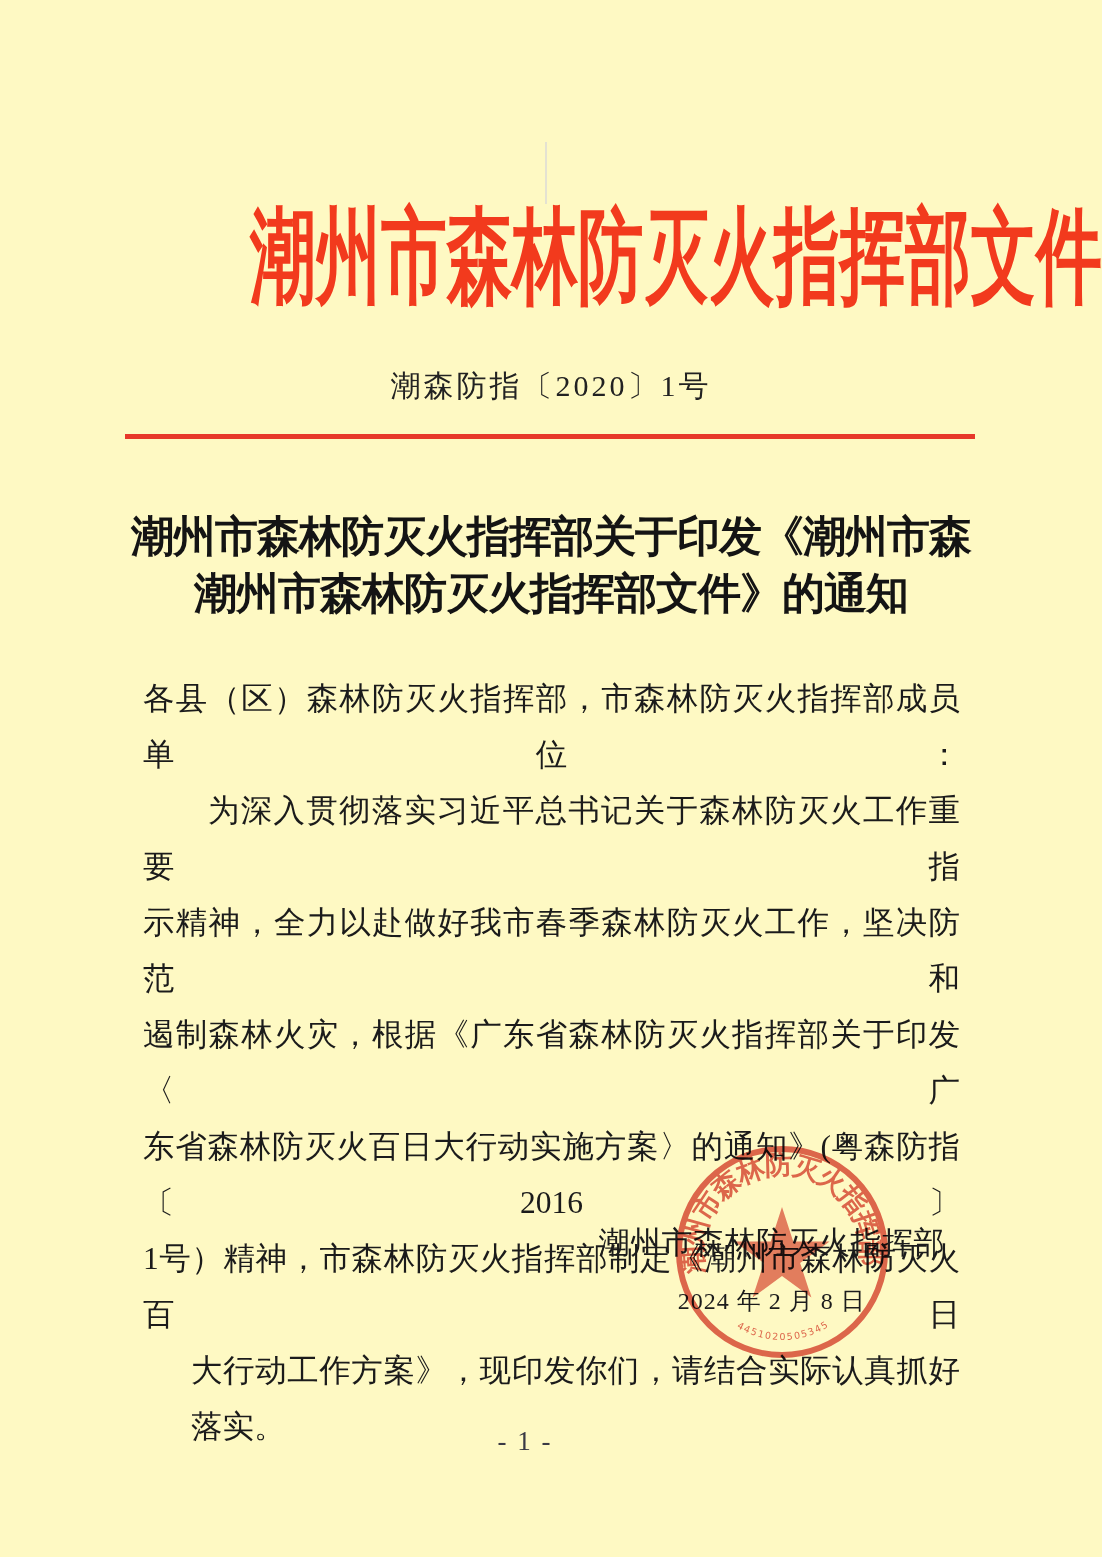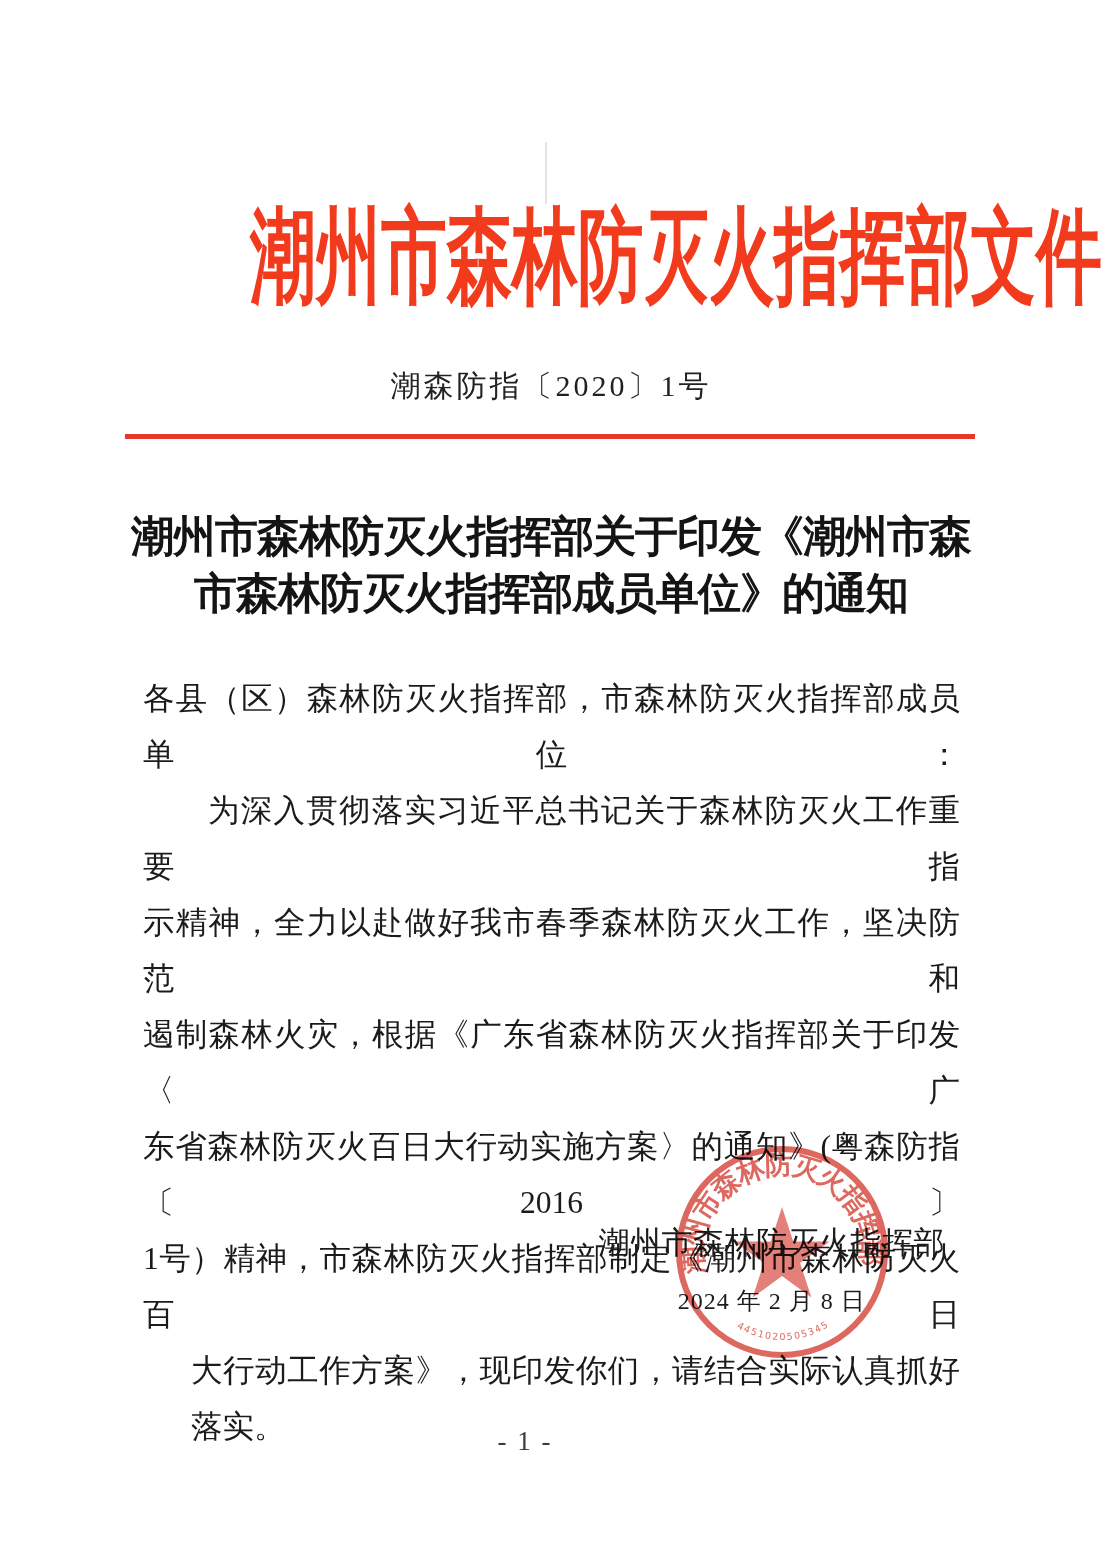--- a/index.html
+++ b/index.html
@@ -1,20 +1,20 @@
 <!DOCTYPE html>
 <html style="--header_red: #f23a1d; --line_red: #e7382a; --stamp_red: #d9534a;"><head>
 <meta charset="utf-8">
 <style>
   html,body { margin:0; padding:0; background:#888; }
   .page {
     position:relative;
     width:1102px; height:1557px;
     margin:0 auto;
-    background:#ffffff;
+    background:#fef9c3;
     overflow:hidden;
     font-family:"Liberation Serif","DejaVu Serif",serif;
     color:#1c1c1c;
   }
   .scan-artifact {
     position:absolute; left:545px; top:142px;
     width:2px; height:62px;
     background:#d9d9d9; opacity:.7;
   }
   .header-title {
@@ -83,21 +83,21 @@
   <div class="header-title">
     <span class="stretch">潮州市森林防灭火指挥部文件</span>
   </div>
 
   <div class="doc-number">潮森防指〔2020〕1号</div>
 
   <div class="red-divider"></div>
 
   <div class="doc-title">
     <div>潮州市森林防灭火指挥部关于印发《潮州市森</div>
-    <div>市森林防灭火指挥部成员单位》的通知</div>
+    <div>潮州市森林防灭火指挥部文件》的通知</div>
   </div>
 
   <div class="body-block">
     <div class="body-line">各县（区）森林防灭火指挥部，市森林防灭火指挥部成员单位：</div>
     <div class="body-line indent">为深入贯彻落实习近平总书记关于森林防灭火工作重要指</div>
     <div class="body-line">示精神，全力以赴做好我市春季森林防灭火工作，坚决防范和</div>
     <div class="body-line">遏制森林火灾，根据《广东省森林防灭火指挥部关于印发〈广</div>
     <div class="body-line">东省森林防灭火百日大行动实施方案〉的通知》(粤森防指〔2016〕</div>
     <div class="body-line">1号）精神，市森林防灭火指挥部制定《潮州市森林防灭火百日</div>
     <div class="body-line last">大行动工作方案》，现印发你们，请结合实际认真抓好落实。</div>

